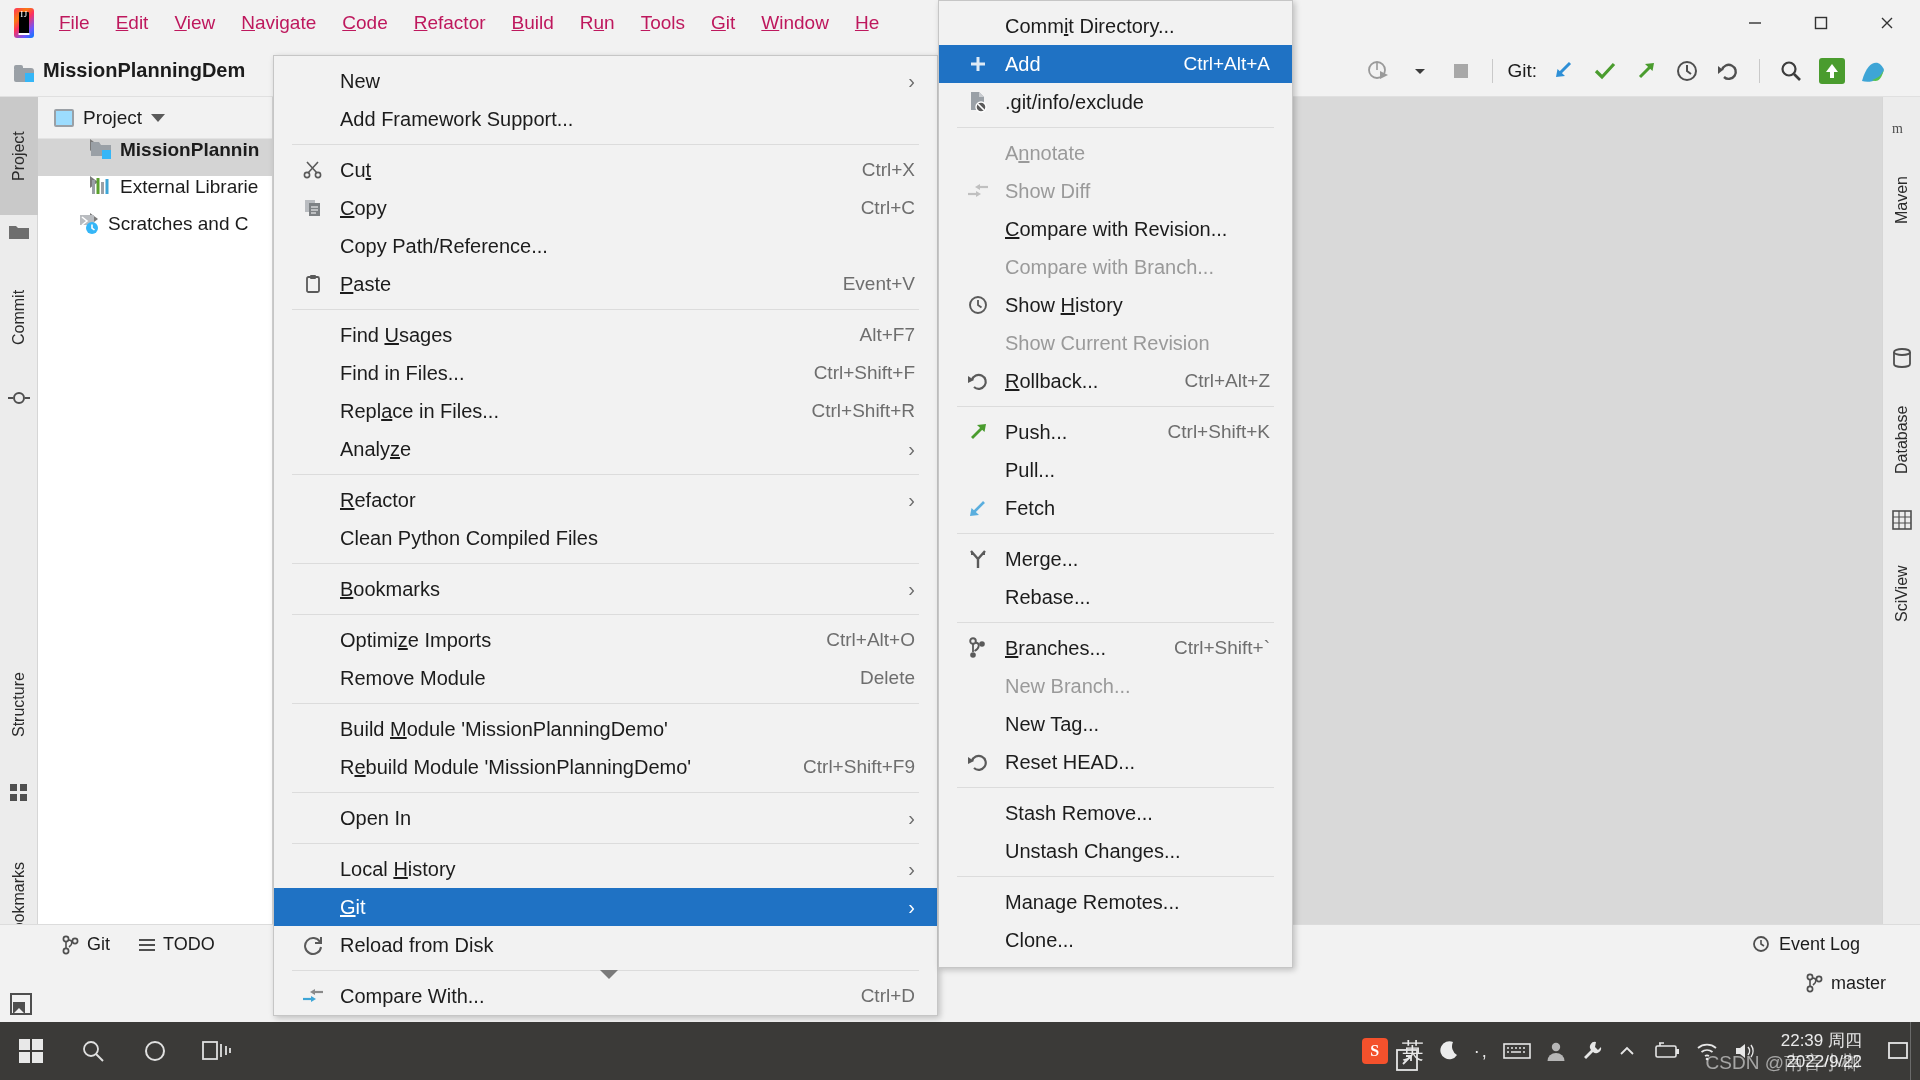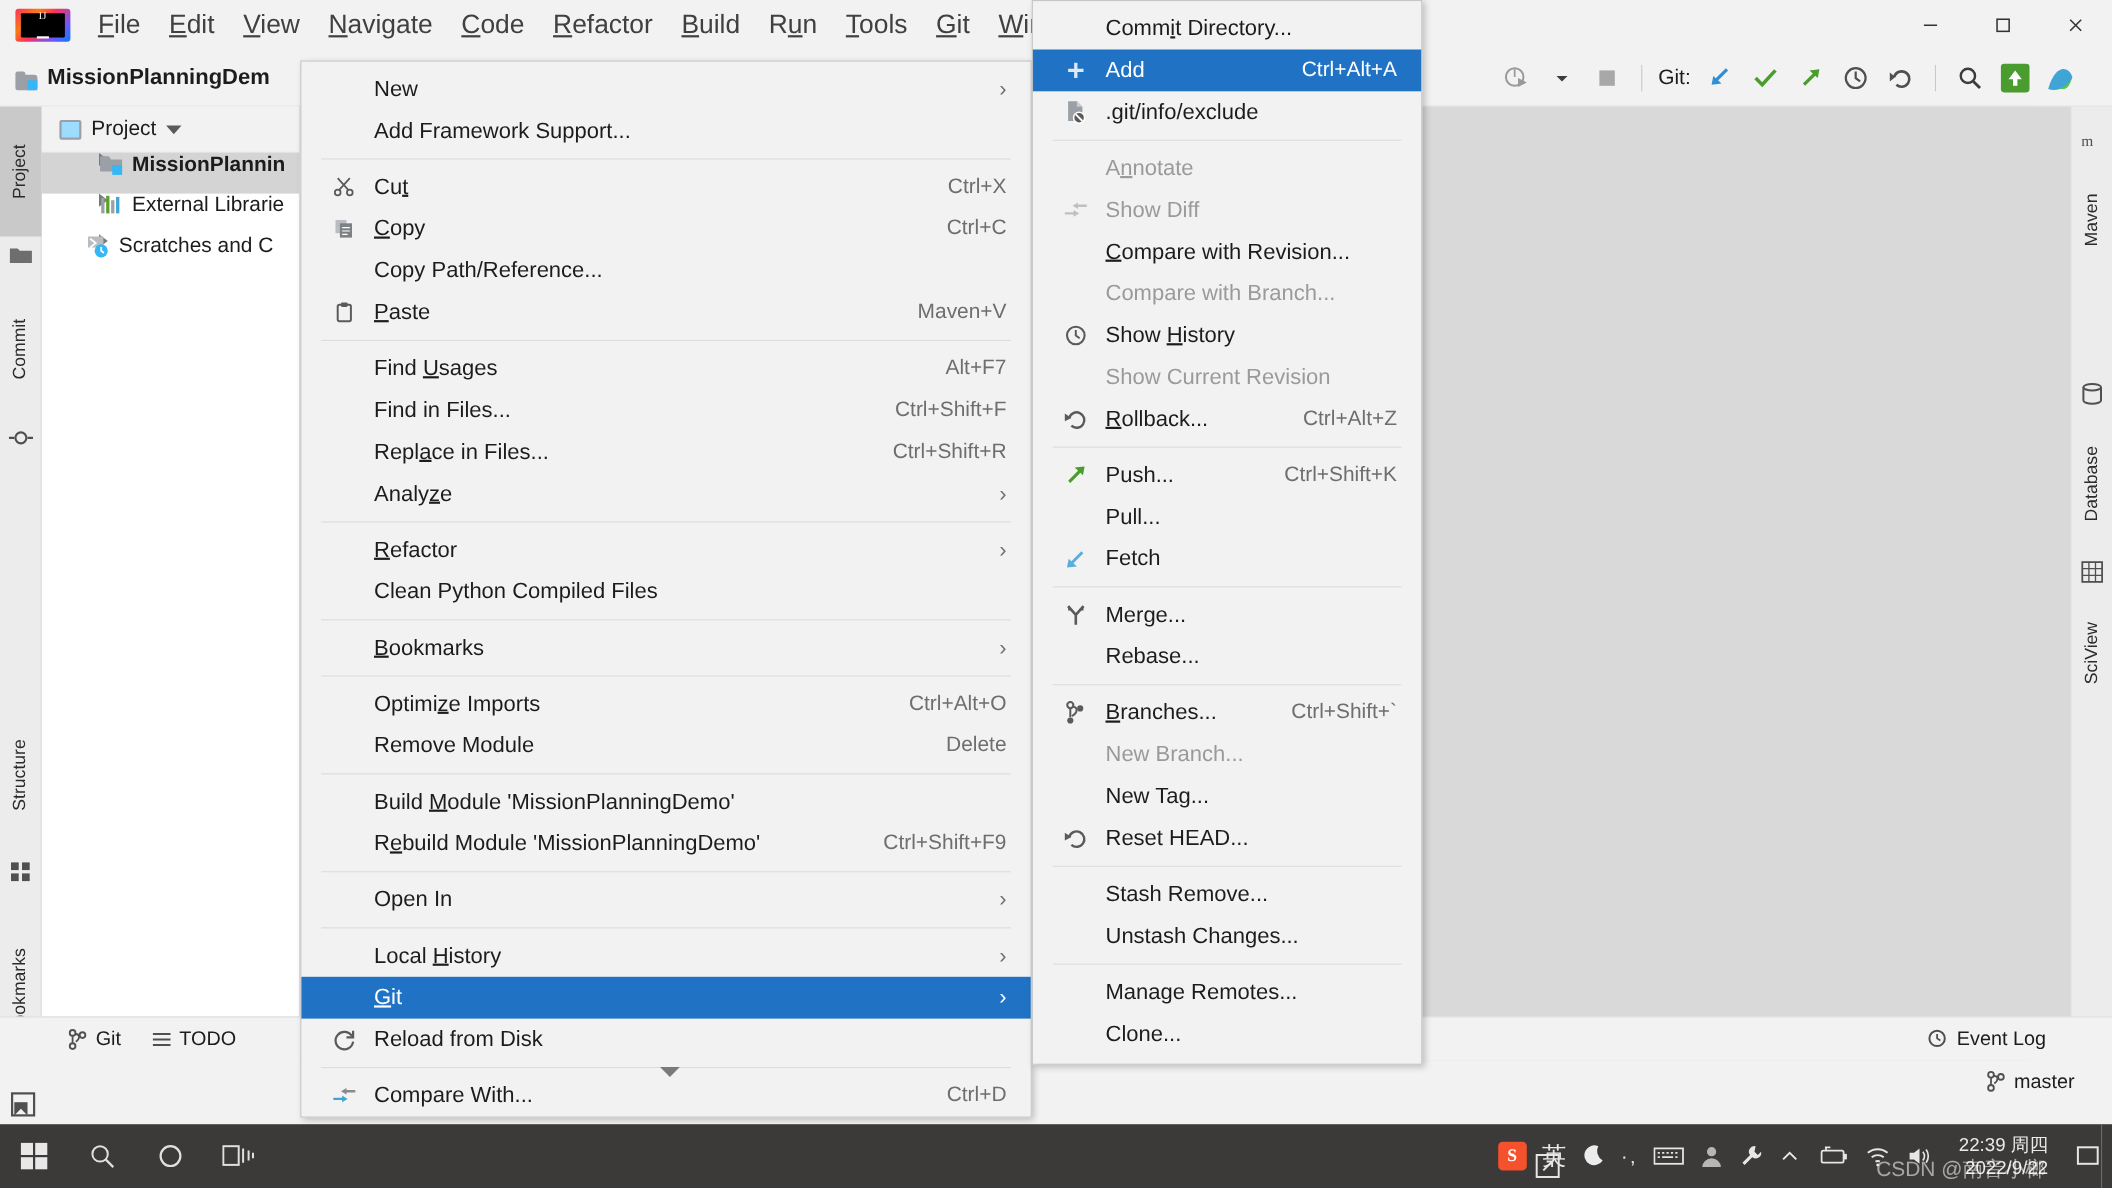--- a/index.html
+++ b/index.html
@@ -18,40 +18,40 @@
   }
 
   
   .menubar {
     position: absolute; left: 0; top: 0; width: 1920px; height: 45px;
     background: #f2f2f2;
     display: flex; align-items: center;
     padding-left: 14px;
   }
   .ij-logo {
-    width: 50px; height: 30px; margin-right: 12px;
+    width: 20px; height: 30px; margin-right: 12px;
     position: relative; flex: 0 0 auto;
     background: linear-gradient(135deg,#fe315d 0%,#f97a12 28%,#fe315d 48%,#6b57ff 78%,#007efc 100%);
     border-radius: 3px;
   }
   .ij-logo .inner {
     position: absolute; left: 5px; top: 4px; right: 5px; bottom: 4px;
     background: #000; border-radius: 1px;
   }
   .ij-logo .ij-text {
     position: absolute; left: 0; top: 1px; width: 100%;
     text-align: center; color: #fff; font-size: 9px;
     font-family: "Liberation Serif", serif; letter-spacing: .5px;
   }
   .ij-logo .ij-bar {
     position: absolute; left: 50%; transform: translateX(-50%);
     bottom: 3px; width: 11px; height: 2px; background: #fff;
   }
   .menubar .mi {
-    font-size: 24px; color: #404040; padding: 3px 13px;
+    font-size: 19px; color: #be185d; padding: 3px 13px;
     cursor: default; white-space: nowrap;
   }
   .menubar .mi u { text-decoration: underline; }
 
   
   .wincontrols {
     position: absolute; right: 0; top: 0; height: 45px;
     display: flex; align-items: center;
   }
   .wincontrols .wc {
@@ -533,21 +533,21 @@
         <span class="mlabel">Copy Path/Reference...</span>
       </div>
       <div class="mrow">
         <span class="mic">
           <svg width="20" height="20" viewBox="0 0 20 20">
             <rect x="4" y="3" width="12" height="15" rx="1.5" fill="none" stroke="#5a5a5a" stroke-width="1.8"></rect>
             <rect x="7" y="1" width="6" height="4" rx="1" fill="#5a5a5a"></rect>
           </svg>
         </span>
         <span class="mlabel"><u>P</u>aste</span>
-        <span class="mkey">Maven+V</span>
+        <span class="mkey">Event+V</span>
       </div>
 
       <div class="msep"></div>
 
       <div class="mrow">
         <span class="mlabel">Find <u>U</u>sages</span>
         <span class="mkey">Alt+F7</span>
       </div>
       <div class="mrow">
         <span class="mlabel">Find in Files...</span>

